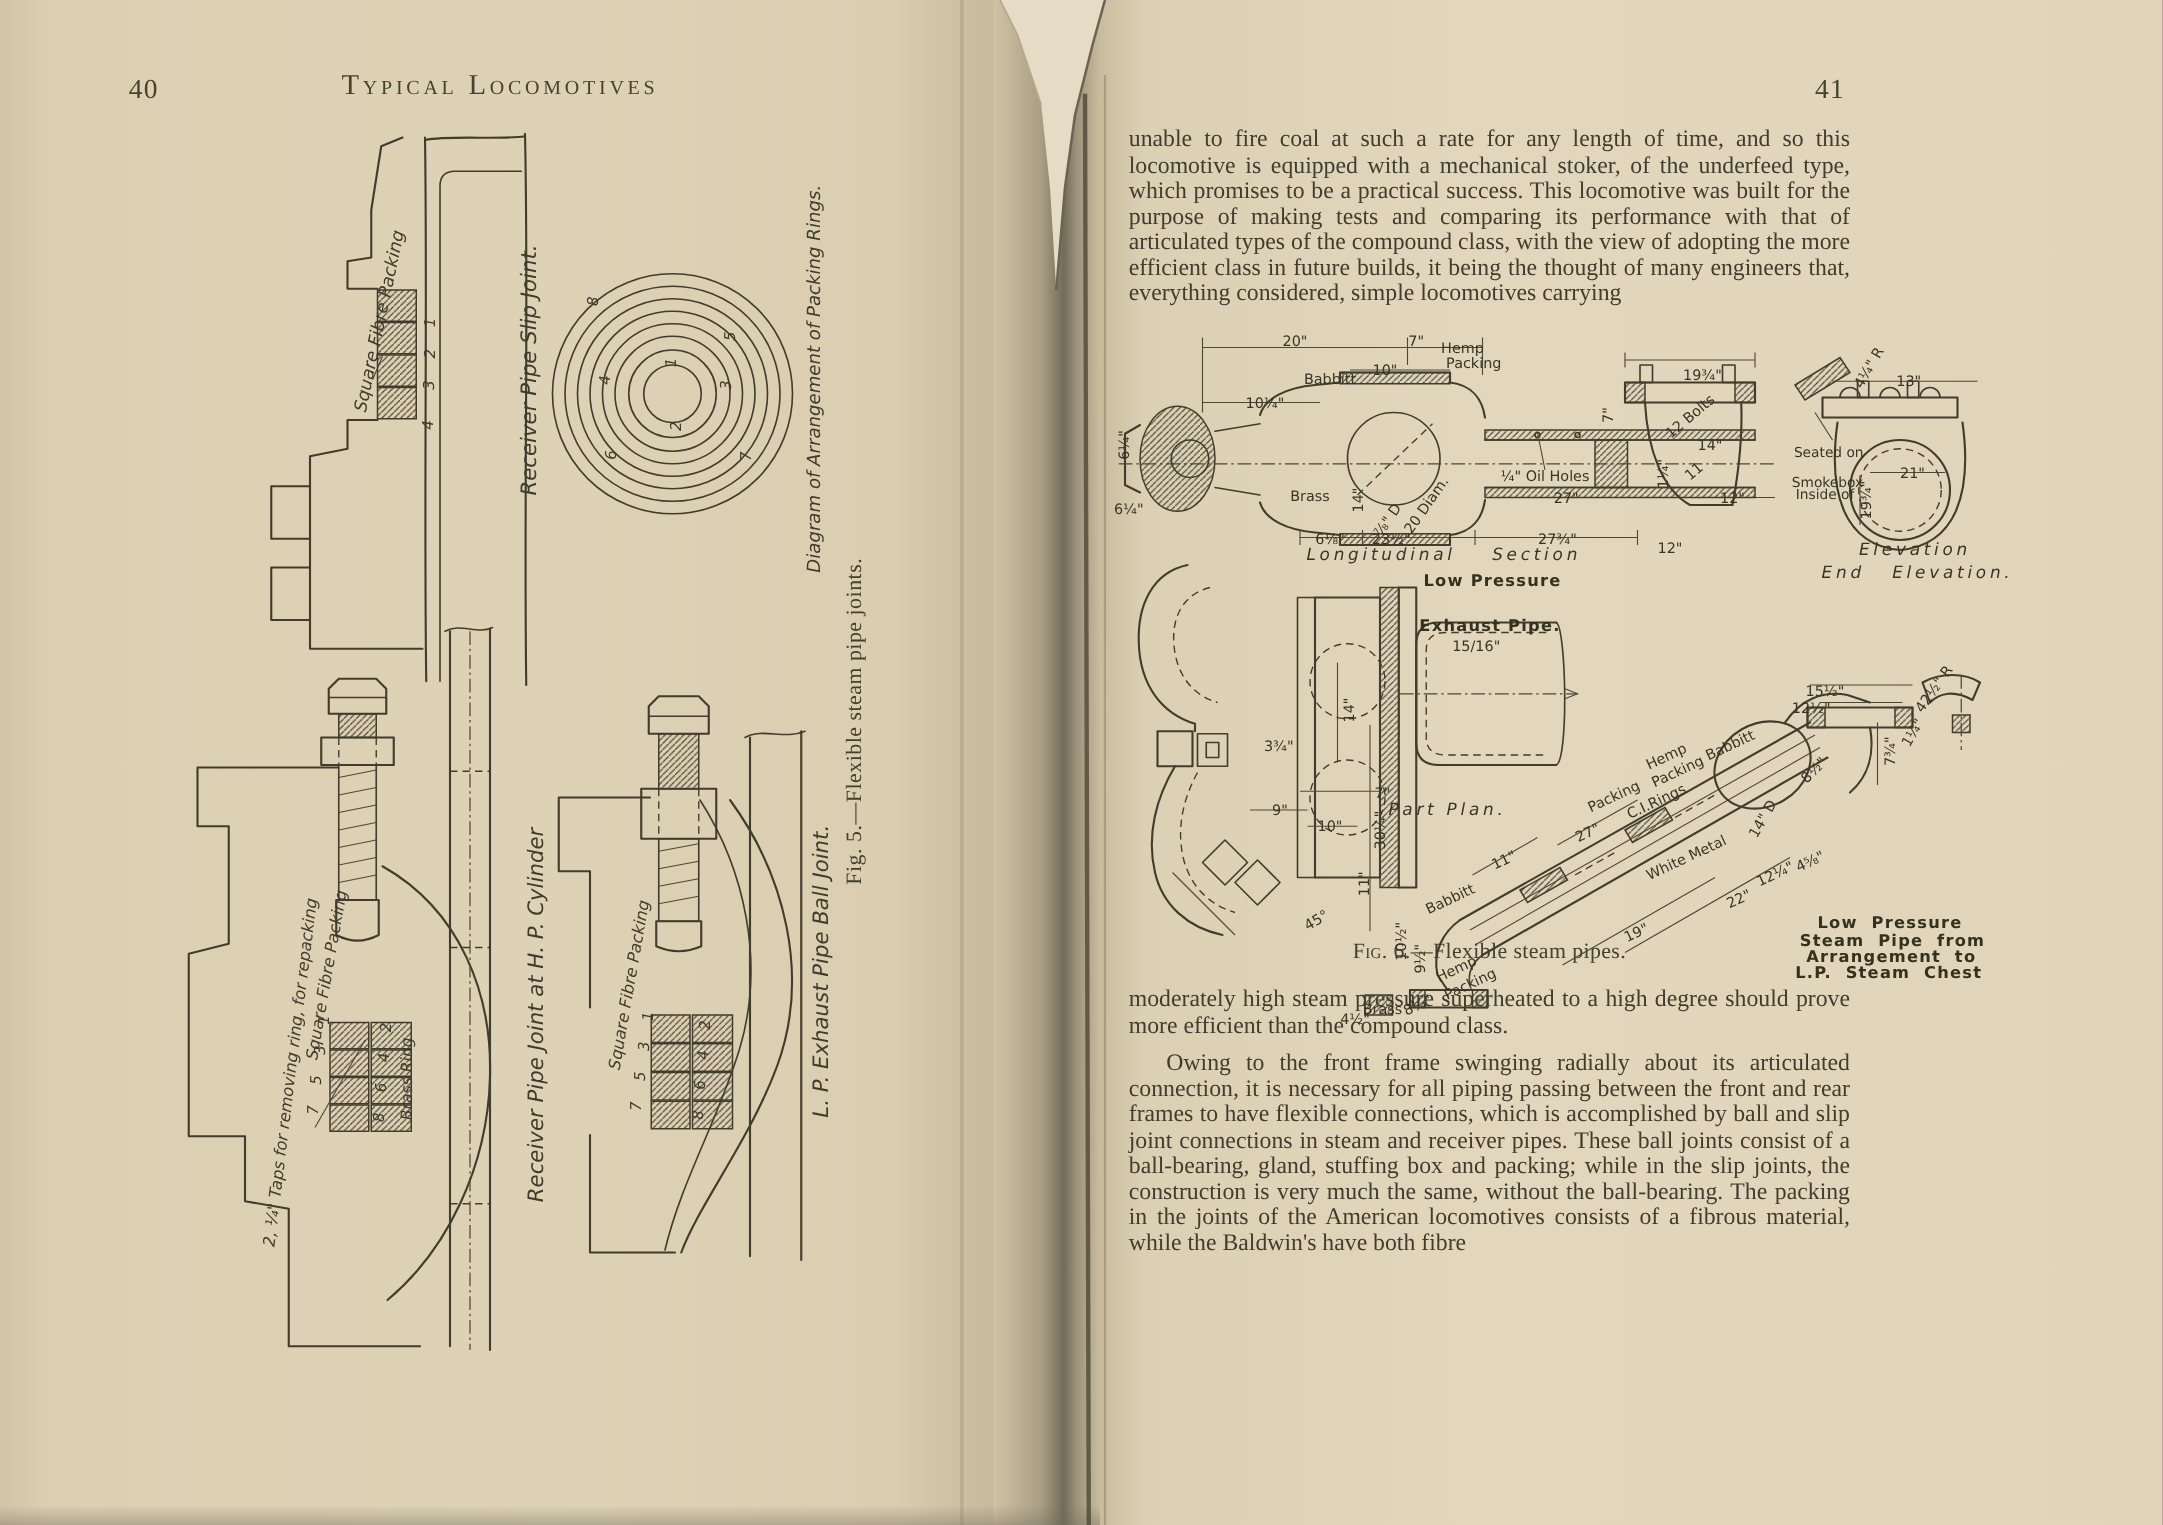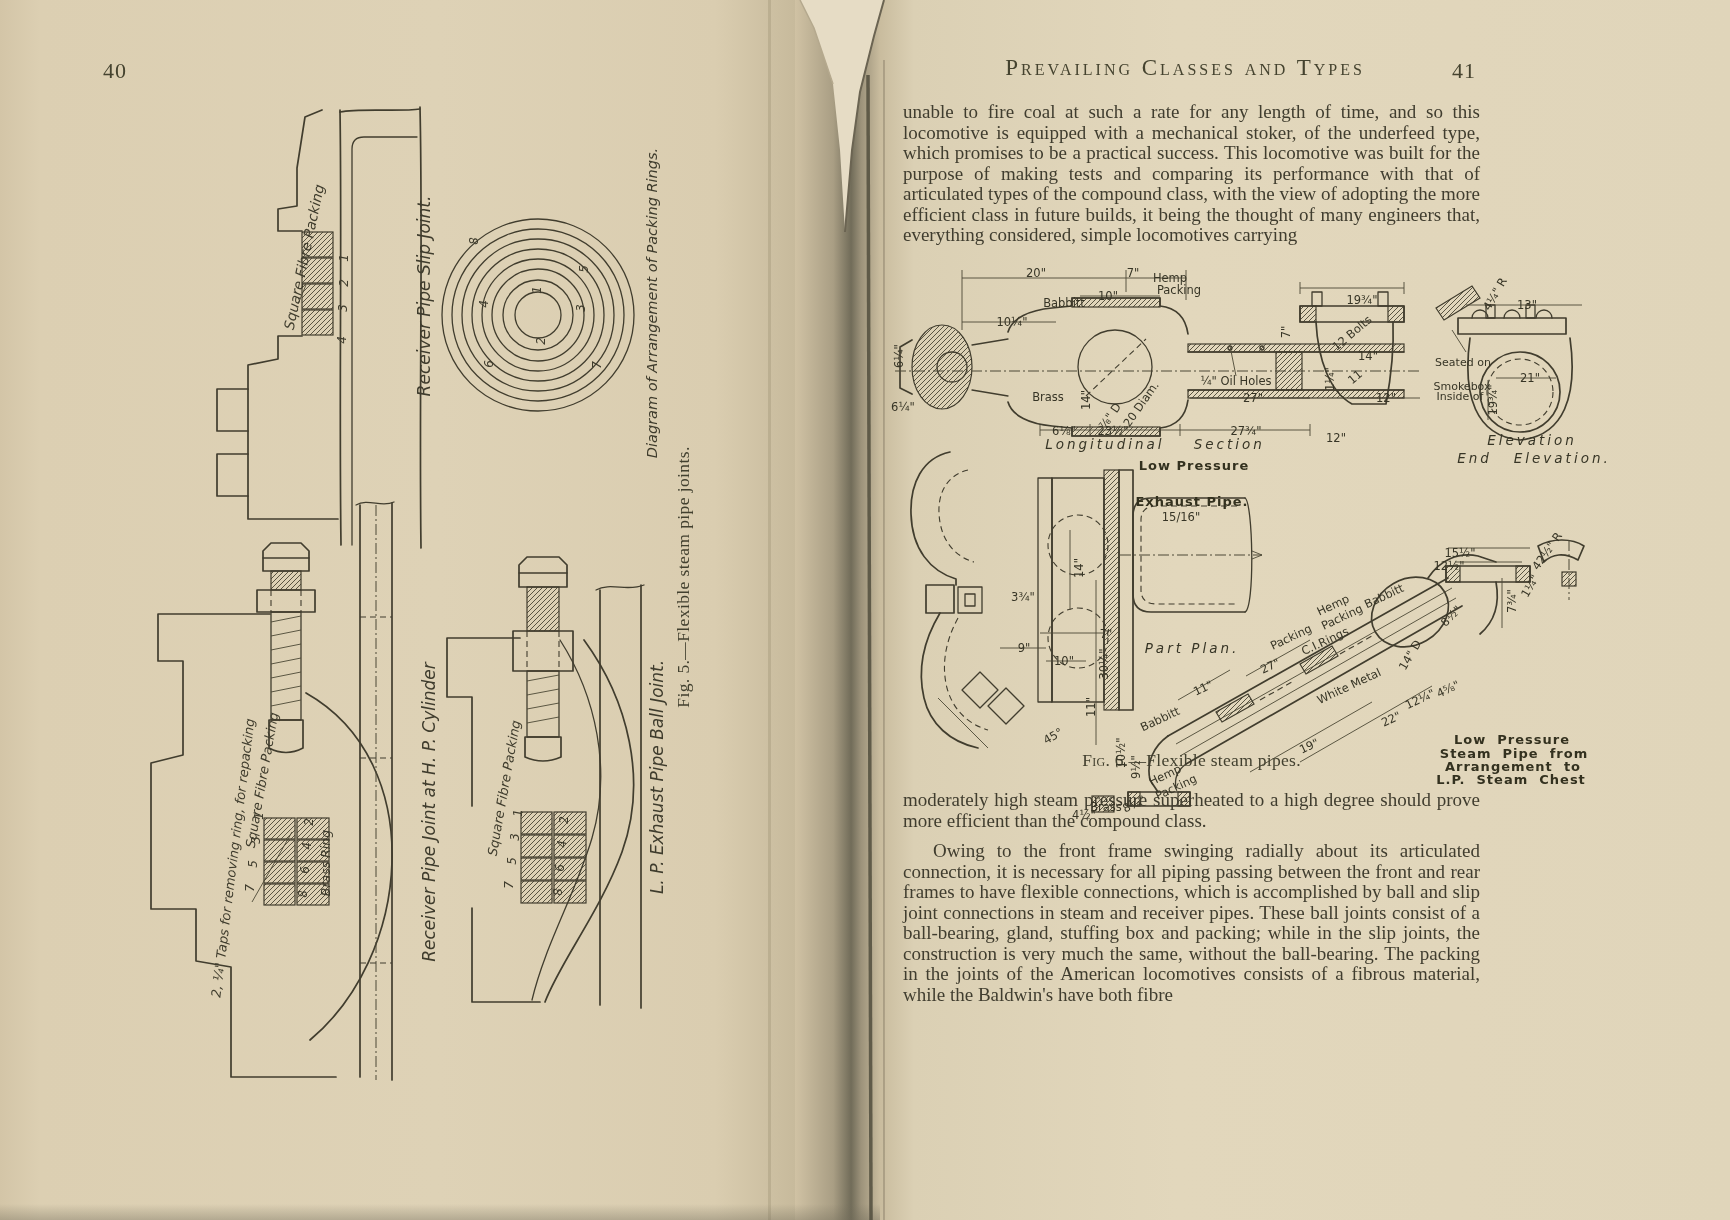--- a/index.html
+++ b/index.html
@@ -50,21 +50,21 @@
 <body>
 
 <div class="spread">
   <div class="page-left"></div>
   <div class="gutter"></div>
   <div class="page-right"></div>
   <div class="crease"></div>
   <div class="bottom-shade"></div>
 
   <div class="folio" style="left:103px;top:58px;">40</div>
-  <div class="running-head" style="left:960px;top:55px;width:450px;">Prevailing Classes and Types</div>
+  <div class="running-head" style="left:200px;top:55px;width:400px;">Typical Locomotives</div>
   <div class="folio" style="left:1452px;top:58px;">41</div>
 
   <div class="text-col" style="top:92px;">
     <p>unable to fire coal at such a rate for any length of time, and so this locomotive is equipped with a mechanical stoker, of the underfeed type, which promises to be a practical success.  This locomotive was built for the purpose of making tests and comparing its performance with that of articulated types of the compound class, with the view of adopting the more efficient class in future builds, it being the thought of many engineers that, everything considered, simple locomotives carrying</p>
   </div>
   <div class="fig-caption" style="top:750px;"><span class="fg">Fig. 6.</span><span>—Flexible steam pipes.</span></div>
   <div class="text-col" style="top:780px;">
     <p>moderately high steam pressure superheated to a high degree should prove more efficient than the compound class.</p>
     <p class="indent">Owing to the front frame swinging radially about its articulated connection, it is necessary for all piping passing between the front and rear frames to have flexible connections, which is accomplished by ball and slip joint connections in steam and receiver pipes.  These ball joints consist of a ball-bearing, gland, stuffing box and packing; while in the slip joints, the construction is very much the same, without the ball-bearing.  The packing in the joints of the American locomotives consists of a fibrous material, while the Baldwin's have both fibre</p>
   </div>
@@ -374,21 +374,21 @@
       <span class="fig-label tech" style="left: 1530px; top: 378px; transform: translate(-50%, -50%) rotate(0deg);">21"</span>
       <span class="fig-label tech" style="left: 1493px; top: 400px; transform: translate(-50%, -50%) rotate(-90deg);">19¾"</span>
       <span class="fig-label techsp" style="left: 1532px; top: 440px; transform: translate(-50%, -50%) rotate(0deg);">Elevation</span>
       <span class="fig-label techsp" style="left: 1534px; top: 458px; transform: translate(-50%, -50%) rotate(0deg);">End   Elevation.</span>
       <span class="fig-label techb" style="left: 1194px; top: 465px; transform: translate(-50%, -50%) rotate(0deg);">Low Pressure</span>
       <span class="fig-label techb" style="left: 1192px; top: 481px; transform: translate(-50%, -50%) rotate(0deg); margin-top: 20px;">Exhaust Pipe.</span>
       <span class="fig-label tech" style="left: 1181px; top: 517px; transform: translate(-50%, -50%) rotate(0deg);">15/16"</span>
       <span class="fig-label tech" style="left: 1079px; top: 568px; transform: translate(-50%, -50%) rotate(-90deg);">14"</span>
       <span class="fig-label tech" style="left: 1023px; top: 597px; transform: translate(-50%, -50%) rotate(0deg);">3¾"</span>
       <span class="fig-label tech" style="left: 1106px; top: 634px; transform: translate(-50%, -50%) rotate(0deg);">7"</span>
-      <span class="fig-label techsp" style="left: 1192px; top: 648px; transform: translate(-50%, -50%) rotate(0deg);">Part Plan.</span>
+      <span class="fig-label techsp" style="left: 1158px; top: 648px; transform: translate(-50%, -50%) rotate(0deg);">Part Plan.</span>
       <span class="fig-label tech" style="left: 1024px; top: 648px; transform: translate(-50%, -50%) rotate(0deg);">9"</span>
       <span class="fig-label tech" style="left: 1064px; top: 661px; transform: translate(-50%, -50%) rotate(0deg);">10"</span>
       <span class="fig-label tech" style="left: 1104px; top: 664px; transform: translate(-50%, -50%) rotate(-90deg);">30¼"</span>
       <span class="fig-label tech" style="left: 1091px; top: 707px; transform: translate(-50%, -50%) rotate(-90deg);">11"</span>
       <span class="fig-label tech" style="left: 1053px; top: 736px; transform: translate(-50%, -50%) rotate(-30deg);">45°</span>
       <span class="fig-label tech" style="left: 1333px; top: 605px; transform: translate(-50%, -50%) rotate(-25deg);">Hemp</span>
       <span class="fig-label tech" style="left: 1342px; top: 617px; transform: translate(-50%, -50%) rotate(-25deg);">Packing</span>
       <span class="fig-label tech" style="left: 1384px; top: 596px; transform: translate(-50%, -50%) rotate(-25deg);">Babbitt</span>
       <span class="fig-label tech" style="left: 1291px; top: 637px; transform: translate(-50%, -50%) rotate(-25deg);">Packing</span>
       <span class="fig-label tech" style="left: 1325px; top: 641px; transform: translate(-50%, -50%) rotate(-25deg);">C.I.Rings</span>

